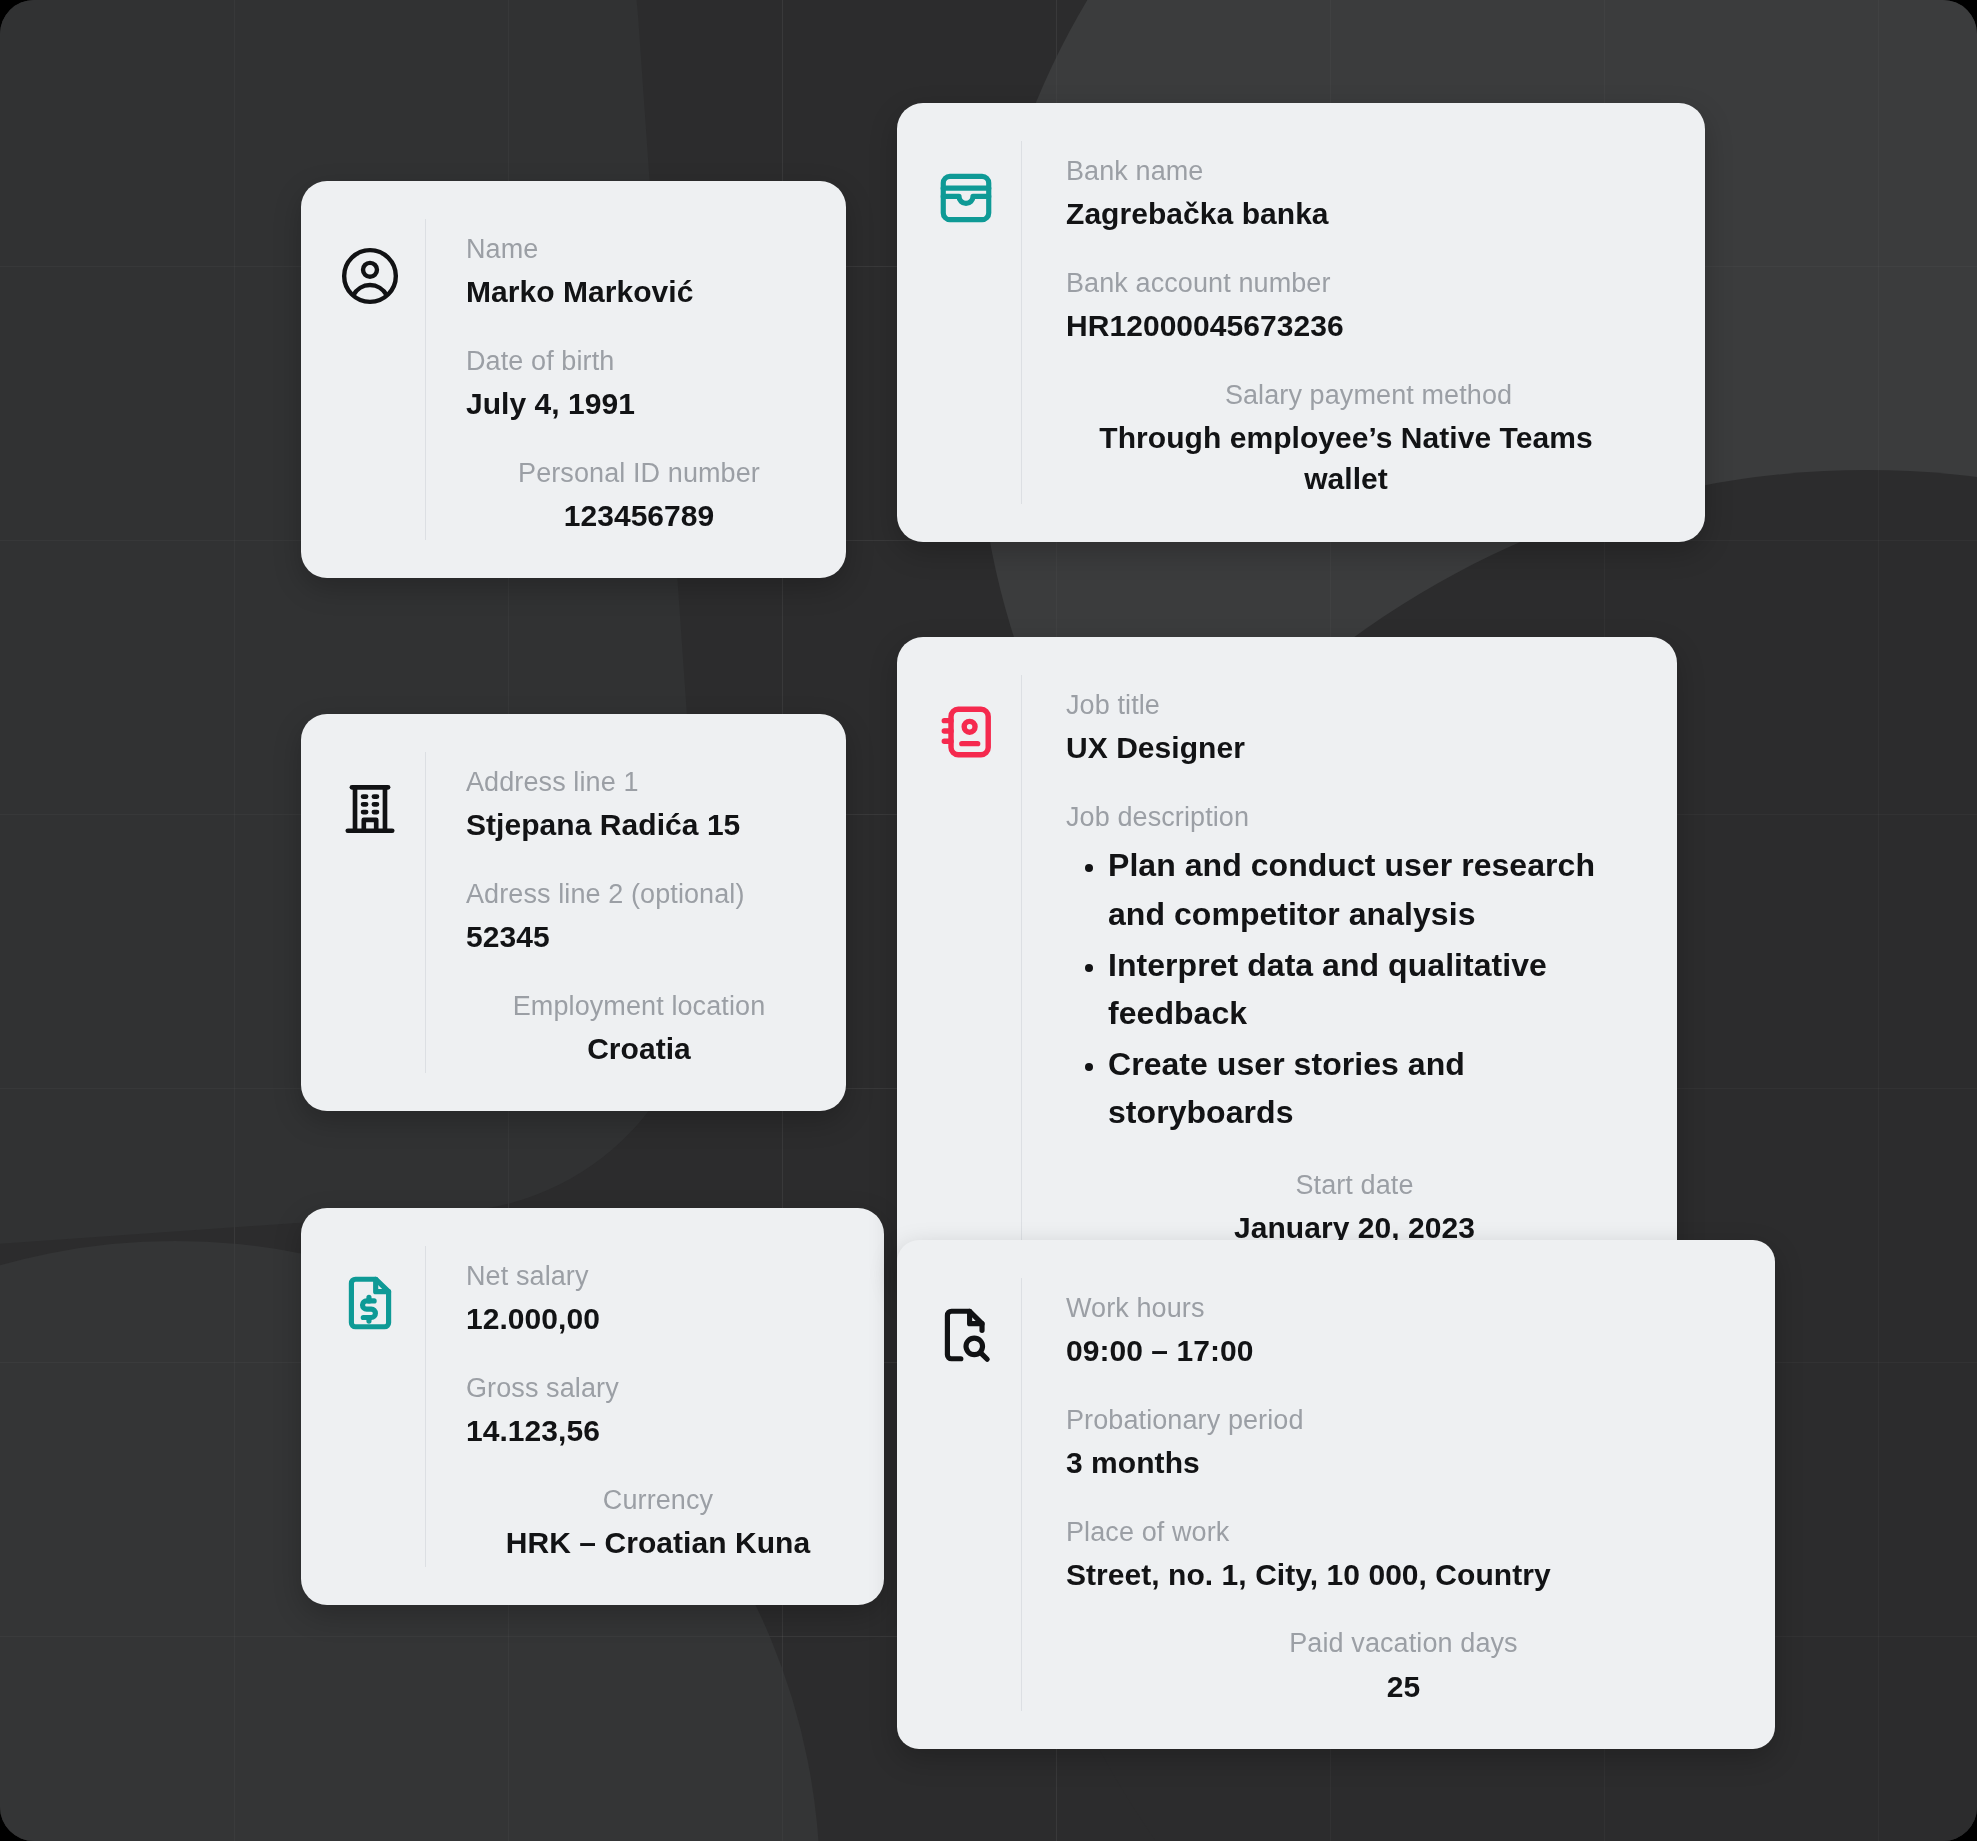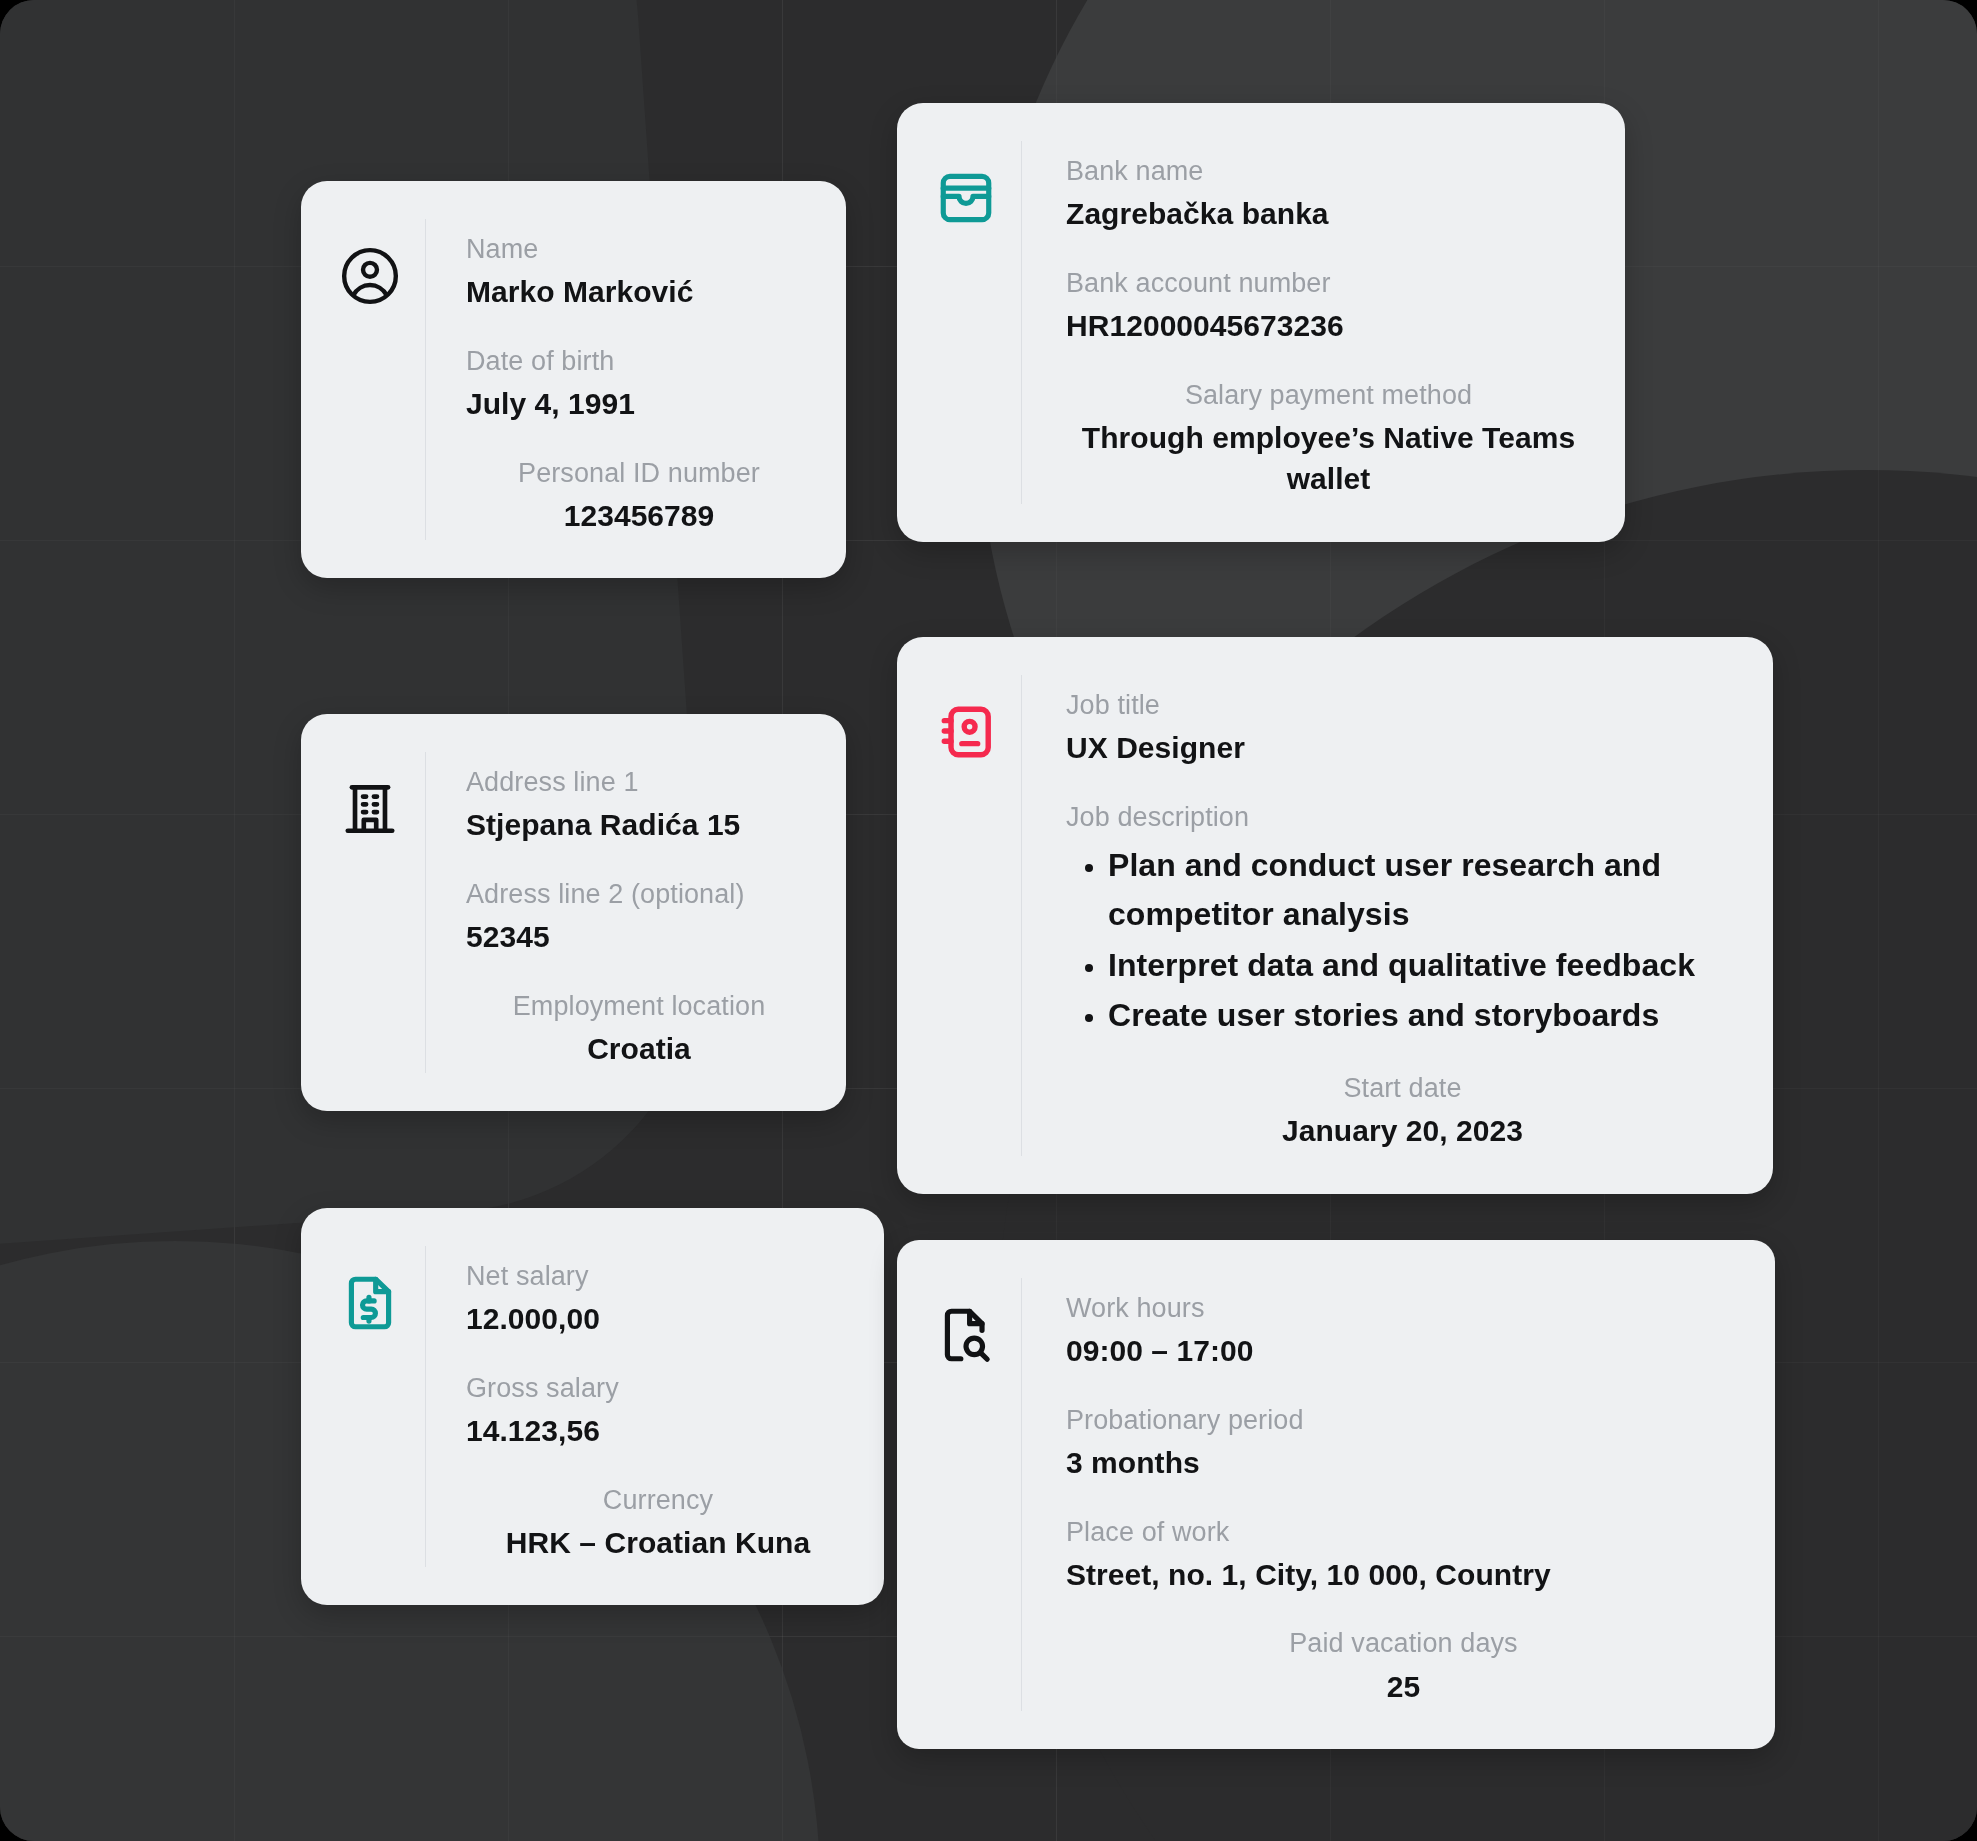--- a/index.html
+++ b/index.html
@@ -143,22 +143,22 @@
     font-weight: 600;
     letter-spacing: 0.05px;
     margin-bottom: 2px;
   }
   ul.bullets li::marker { font-size: 26px; }
 
   
   #card-personal  { left: 301px; top: 181px;  width: 545px; }
   #card-address   { left: 301px; top: 714px;  width: 545px; }
   #card-salary    { left: 301px; top: 1208px; width: 583px; }
-  #card-bank      { left: 897px; top: 103px;  width: 728px; }
-  #card-job       { left: 897px; top: 637px;  width: 876px; }
+  #card-bank      { left: 897px; top: 103px;  width: 808px; }
+  #card-job       { left: 897px; top: 637px;  width: 780px; }
   #card-contract  { left: 897px; top: 1240px; width: 878px; border-radius: 22px; }
 
   #card-personal .card-body,
   #card-address  .card-body,
   #card-salary   .card-body { padding-left: 40px; }
 </style>
 </head>
 <body>
 
 <div class="screen">

